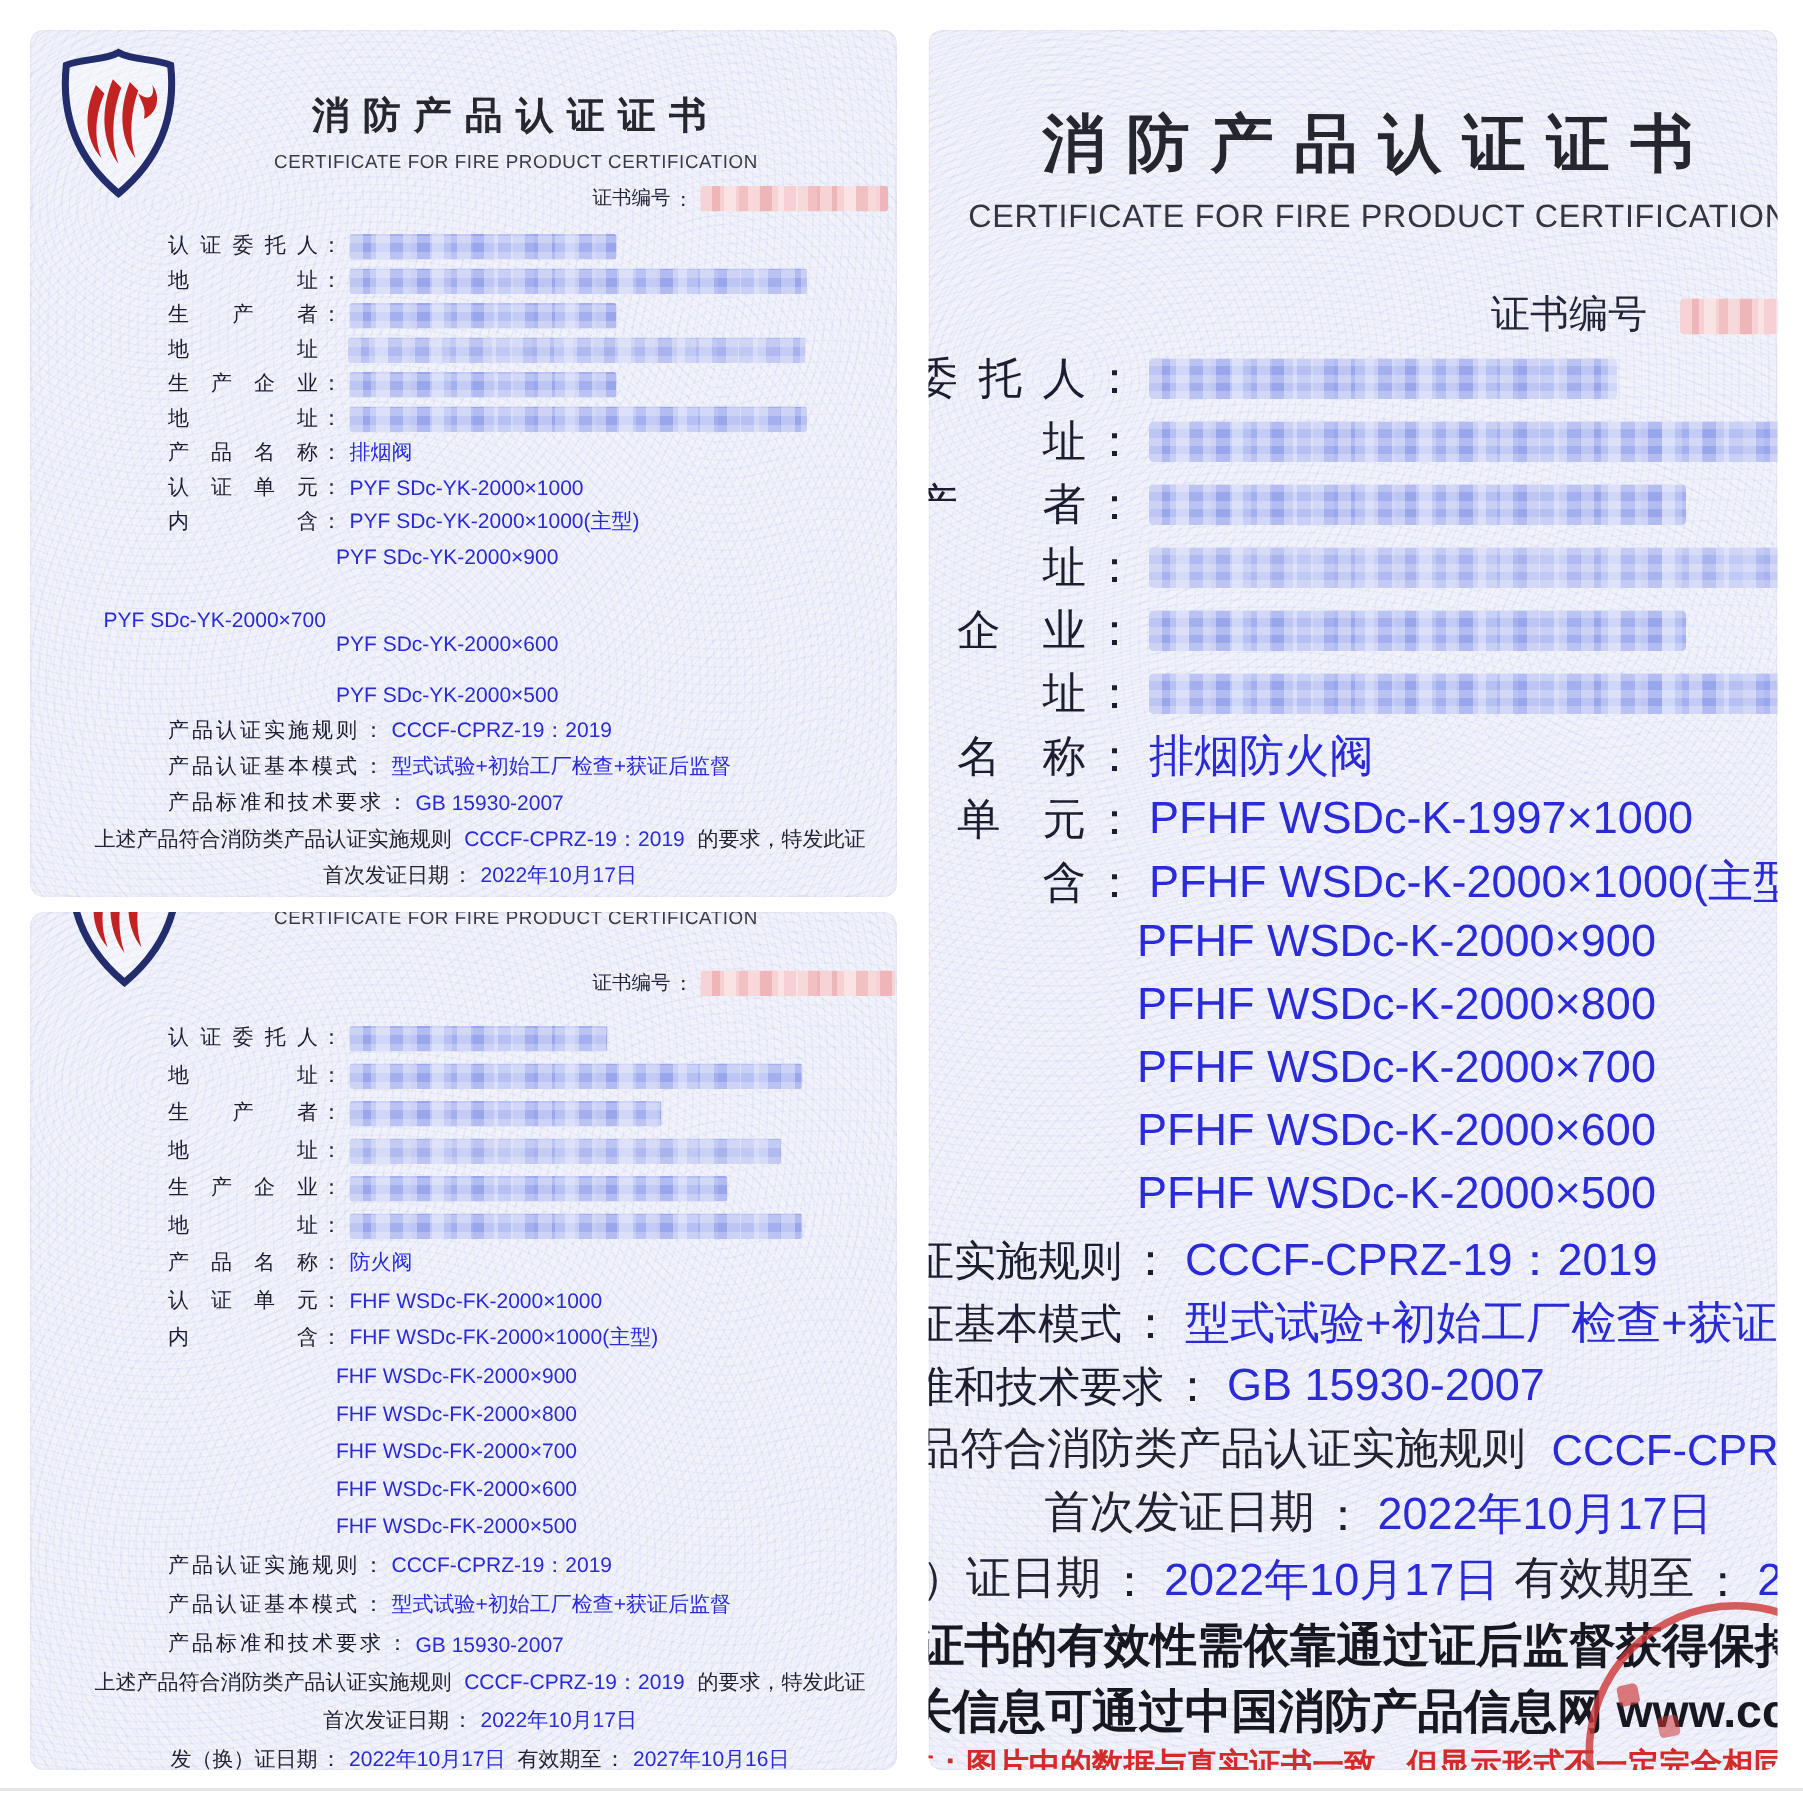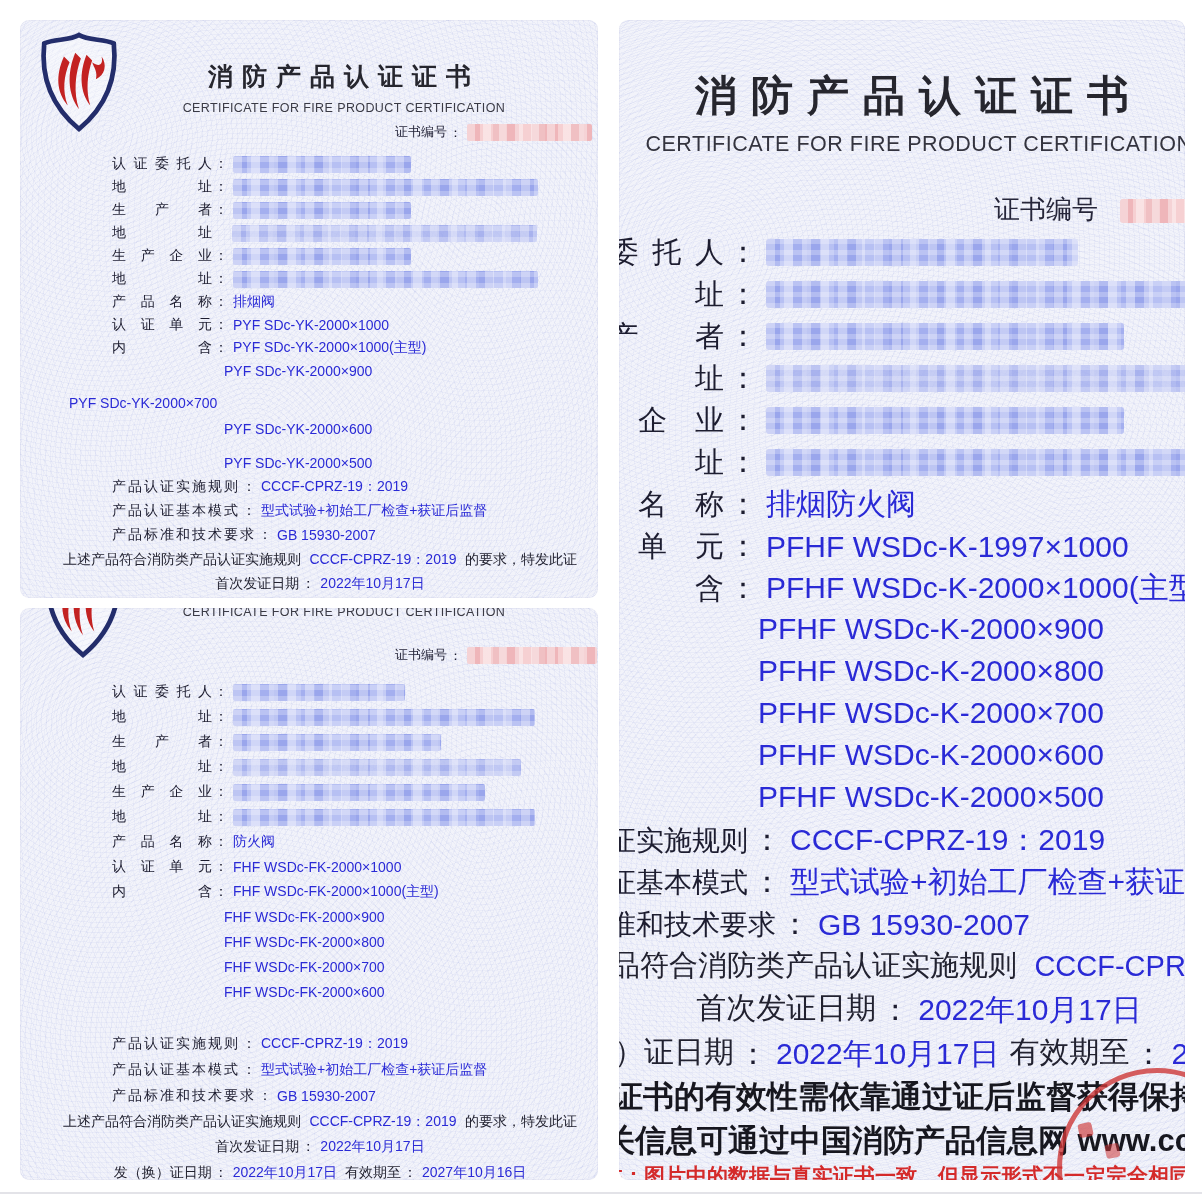--- a/index.html
+++ b/index.html
@@ -95,21 +95,21 @@
   <div class="row" style="top:135px;"><span class="lbl">认证委托人</span><span class="colon">：</span><span class="redact" style="width:178px;"></span></div>
   <div class="row" style="top:158px;"><span class="lbl">地址</span><span class="colon">：</span><span class="redact" style="width:305px;"></span></div>
   <div class="row" style="top:181px;"><span class="lbl">生产者</span><span class="colon">：</span><span class="redact" style="width:178px;"></span></div>
   <div class="row" style="top:204px;"><span class="lbl">地址</span><span class="colon"></span><span class="redact light" style="width:305px;"></span></div>
   <div class="row" style="top:227px;"><span class="lbl">生产企业</span><span class="colon">：</span><span class="redact" style="width:178px;"></span></div>
   <div class="row" style="top:250px;"><span class="lbl">地址</span><span class="colon">：</span><span class="redact" style="width:305px;"></span></div>
   <div class="row" style="top:273px;"><span class="lbl">产品名称</span><span class="colon">：</span><span class="val">排烟阀</span></div>
   <div class="row" style="top:296px;"><span class="lbl">认证单元</span><span class="colon">：</span><span class="val">PYF SDc-YK-2000×1000</span></div>
   <div class="row" style="top:319px;"><span class="lbl">内含</span><span class="colon">：</span><span class="val">PYF SDc-YK-2000×1000(主型)</span></div>
   <div class="row models" style="top:342px;"><span class="val">PYF SDc-YK-2000×900</span></div>
-  <div class="row models" style="top:374px;padding-left:27px;"><span class="val">PYF SDc-YK-2000×700</span></div>
+  <div class="row models" style="top:384px;padding-left:27px;"><span class="val">PYF SDc-YK-2000×700</span></div>
   <div class="row models" style="top:400px;"><span class="val">PYF SDc-YK-2000×600</span></div>
   <div class="row models" style="top:434px;"><span class="val">PYF SDc-YK-2000×500</span></div>
   <div class="row" style="top:458px;"><span class="lbl long">产品认证实施规则</span><span class="colon">：</span><span class="val">CCCF-CPRZ-19：2019</span></div>
   <div class="row" style="top:482px;"><span class="lbl long">产品认证基本模式</span><span class="colon">：</span><span class="val">型式试验+初始工厂检查+获证后监督</span></div>
   <div class="row" style="top:506px;"><span class="lbl long">产品标准和技术要求</span><span class="colon">：</span><span class="val">GB 15930-2007</span></div>
   <div class="row center" style="top:531px;"><span class="dark">上述产品符合消防类产品认证实施规则 </span><span class="val">CCCF-CPRZ-19：2019</span><span class="dark"> 的要求，特发此证</span></div>
   <div class="row center" style="top:555px;"><span class="dark">首次发证日期</span><span class="colon">：</span><span class="val">2022年10月17日</span></div>
 </div>
 
 <div id="cert2" class="panel cL">
@@ -133,20 +133,21 @@
   <div class="row" style="top:150px;"><span class="lbl">地址</span><span class="colon">：</span><span class="redact light" style="width:288px;"></span></div>
   <div class="row" style="top:175px;"><span class="lbl">生产企业</span><span class="colon">：</span><span class="redact" style="width:252px;"></span></div>
   <div class="row" style="top:200px;"><span class="lbl">地址</span><span class="colon">：</span><span class="redact" style="width:302px;"></span></div>
   <div class="row" style="top:225px;"><span class="lbl">产品名称</span><span class="colon">：</span><span class="val">防火阀</span></div>
   <div class="row" style="top:250px;"><span class="lbl">认证单元</span><span class="colon">：</span><span class="val">FHF WSDc-FK-2000×1000</span></div>
   <div class="row" style="top:275px;"><span class="lbl">内含</span><span class="colon">：</span><span class="val">FHF WSDc-FK-2000×1000(主型)</span></div>
   <div class="row models" style="top:300px;"><span class="val">FHF WSDc-FK-2000×900</span></div>
   <div class="row models" style="top:325px;"><span class="val">FHF WSDc-FK-2000×800</span></div>
   <div class="row models" style="top:350px;"><span class="val">FHF WSDc-FK-2000×700</span></div>
   <div class="row models" style="top:375px;"><span class="val">FHF WSDc-FK-2000×600</span></div>
+  <div class="row models" style="top:400px;"><span class="val">FHF WSDc-FK-2000×500</span></div>
   <div class="row" style="top:427px;"><span class="lbl long">产品认证实施规则</span><span class="colon">：</span><span class="val">CCCF-CPRZ-19：2019</span></div>
   <div class="row" style="top:453px;"><span class="lbl long">产品认证基本模式</span><span class="colon">：</span><span class="val">型式试验+初始工厂检查+获证后监督</span></div>
   <div class="row" style="top:479px;"><span class="lbl long">产品标准和技术要求</span><span class="colon">：</span><span class="val">GB 15930-2007</span></div>
   <div class="row center" style="top:505px;"><span class="dark">上述产品符合消防类产品认证实施规则 </span><span class="val">CCCF-CPRZ-19：2019</span><span class="dark"> 的要求，特发此证</span></div>
   <div class="row center" style="top:530px;"><span class="dark">首次发证日期</span><span class="colon">：</span><span class="val">2022年10月17日</span></div>
   <div class="row center" style="top:556px;"><span class="dark">发（换）证日期</span><span class="colon">：</span><span class="val">2022年10月17日</span><span class="dark" style="margin-left:8px;">有效期至</span><span class="colon">：</span><span class="val">2027年10月16日</span></div>
 </div>
 
 <div id="cert3" class="panel cR">
   <div class="inner">

